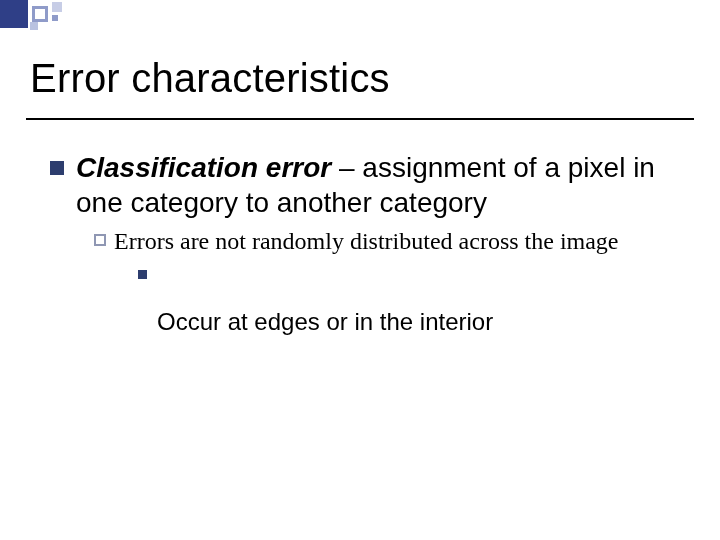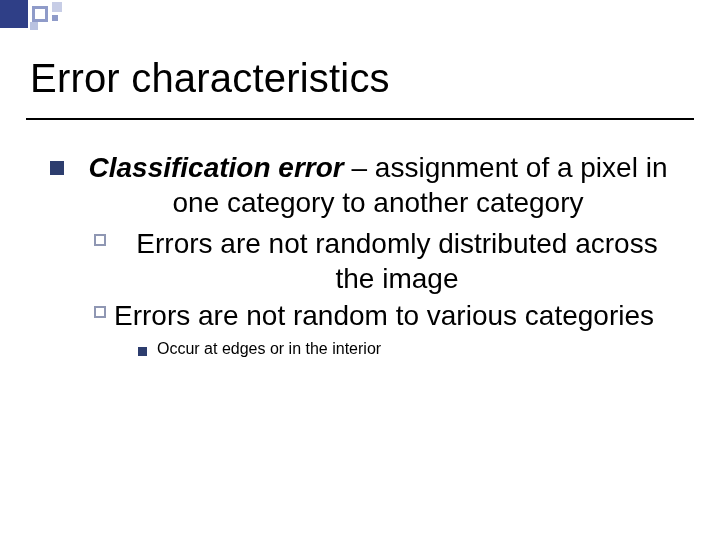--- a/index.html
+++ b/index.html
@@ -10,21 +10,20 @@
     background: #ffffff;
     font-family: Arial, Helvetica, sans-serif;
     color: #000;
     overflow: hidden;
   }
   .slide {
     position: relative;
     width: 720px;
     height: 540px;
     box-sizing: border-box;
-    text-align: center;
   }
   .corner-deco {
     position: absolute;
     top: 0;
     left: 0;
     width: 160px;
     height: 30px;
   }
   .corner-deco .sq {
     position: absolute;
@@ -111,42 +110,44 @@
   .lvl2 .bullet {
     width: 12px;
     height: 12px;
     border: 2px solid #8f97b3;
     box-sizing: border-box;
     flex: 0 0 auto;
     margin-top: 8px;
     margin-right: 8px;
   }
   .lvl2 .text {
-    font-size: 28px;
+    font-size: 24px;
     line-height: 1.25;
+    font-family: Liberation Serif, serif;
   }
   .lvl3-group {
     margin-left: 44px;
     margin-top: 6px;
   }
   .lvl3 {
     display: flex;
     align-items: flex-start;
   }
   .lvl3 .bullet {
     width: 9px;
     height: 9px;
     background: #2d3d6e;
     flex: 0 0 auto;
     margin-top: 8px;
     margin-right: 10px;
   }
   .lvl3 .text {
-    font-size: 16px;
+    font-size: 24px;
     line-height: 1.3;
+    margin-top: 44px;
   }
 </style>
 </head>
 <body>
 
 <div class="slide">
 
   <div class="corner-deco">
     <div class="sq sq-big"></div>
     <div class="sq sq-mid-hole"></div>
@@ -165,24 +166,20 @@
       <div class="text">
         <span class="bi">Classification error</span><span> – assignment of a pixel in one category to another category</span>
       </div>
     </div>
 
     <div class="lvl2-group">
       <div class="lvl2">
         <div class="bullet"></div>
         <div class="text">Errors are not randomly distributed across the image</div>
       </div>
-      <div class="lvl2">
-        <div class="bullet"></div>
-        <div class="text">Errors are not random to various categories</div>
-      </div>
 
       <div class="lvl3-group">
         <div class="lvl3">
           <div class="bullet"></div>
           <div class="text">Occur at edges or in the interior</div>
         </div>
       </div>
     </div>
 
   </div>

